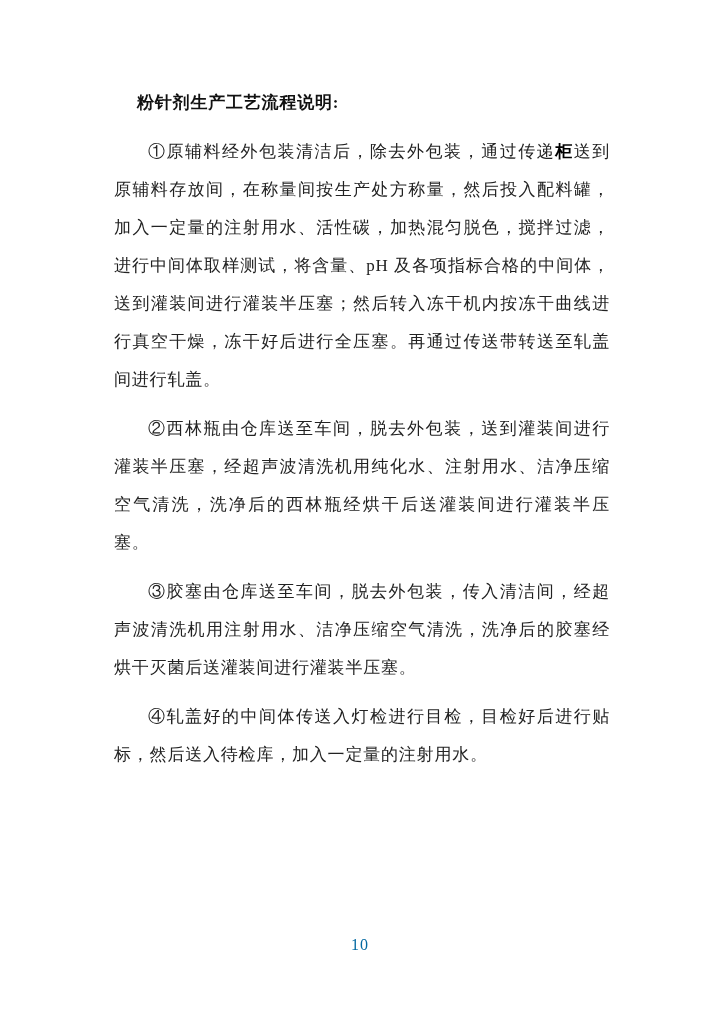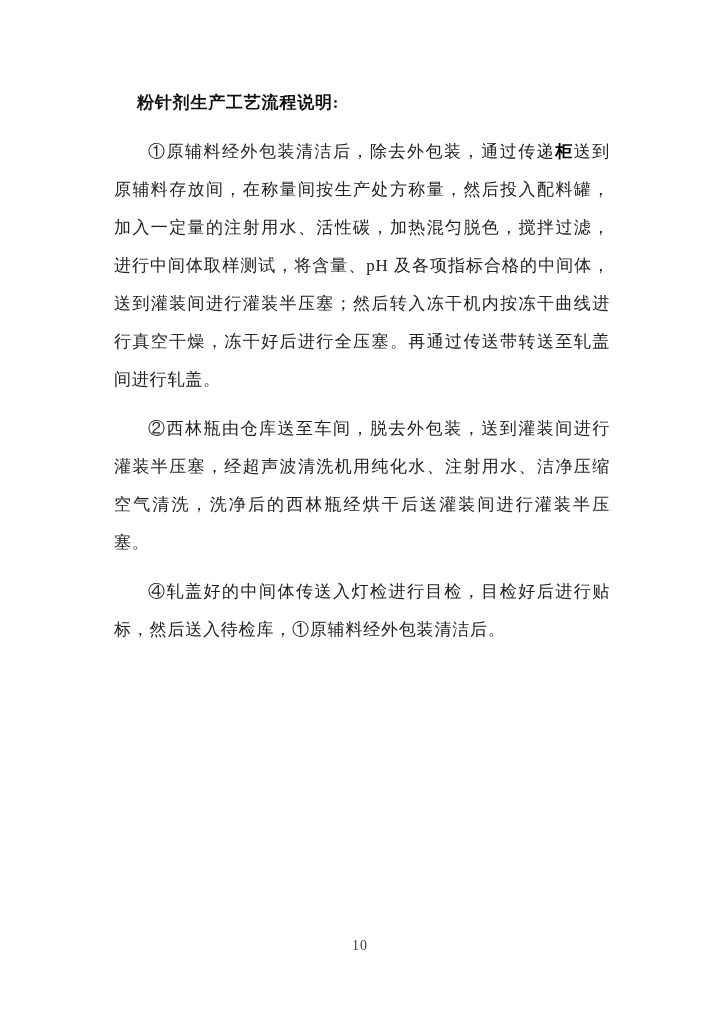--- a/index.html
+++ b/index.html
@@ -46,32 +46,33 @@
     color: #000000;
   }
   .footer {
     position: absolute;
     left: 0;
     top: 936px;
     width: 100%;
     text-align: center;
   }
   .page-number {
-    font-size: 14px;
-    color: #404040;
+    font-size: 16px;
+    color: #0369a1;
     letter-spacing: 1px;
     margin-top: 33px;
   }
 </style>
 </head>
 <body>
 
 <div class="page">
   <div class="content">
     <h1 class="doc-title">粉针剂生产工艺流程说明:</h1>
     <p class="para"><span>①原辅料经外包装清洁后，除去外包装，通过传递</span><span class="hei-glyph">柜</span><span>送到原辅料存放间，在称量间按生产处方称量，然后投入配料罐，加入一定量的注射用水、活性碳，加热混匀脱色，搅拌过滤，进行中间体取样测试，将含量、pH 及各项指标合格的中间体，送到灌装间进行灌装半压塞；然后转入冻干机内按冻干曲线进行真空干燥，冻干好后进行全压塞。再通过传送带转送至轧盖间进行轧盖。</span></p>
     <p class="para">②西林瓶由仓库送至车间，脱去外包装，送到灌装间进行灌装半压塞，经超声波清洗机用纯化水、注射用水、洁净压缩空气清洗，洗净后的西林瓶经烘干后送灌装间进行灌装半压塞。</p>
-    <p class="para">④轧盖好的中间体传送入灯检进行目检，目检好后进行贴标，然后送入待检库，①原辅料经外包装清洁后。</p>
+    <p class="para">③胶塞由仓库送至车间，脱去外包装，传入清洁间，经超声波清洗机用注射用水、洁净压缩空气清洗，洗净后的胶塞经烘干灭菌后送灌装间进行灌装半压塞。</p>
+    <p class="para">④轧盖好的中间体传送入灯检进行目检，目检好后进行贴标，然后送入待检库，加入一定量的注射用水。</p>
   </div>
   <div class="footer">
     <span class="page-number">10</span>
   </div>
 </div>
 
 </body></html>

